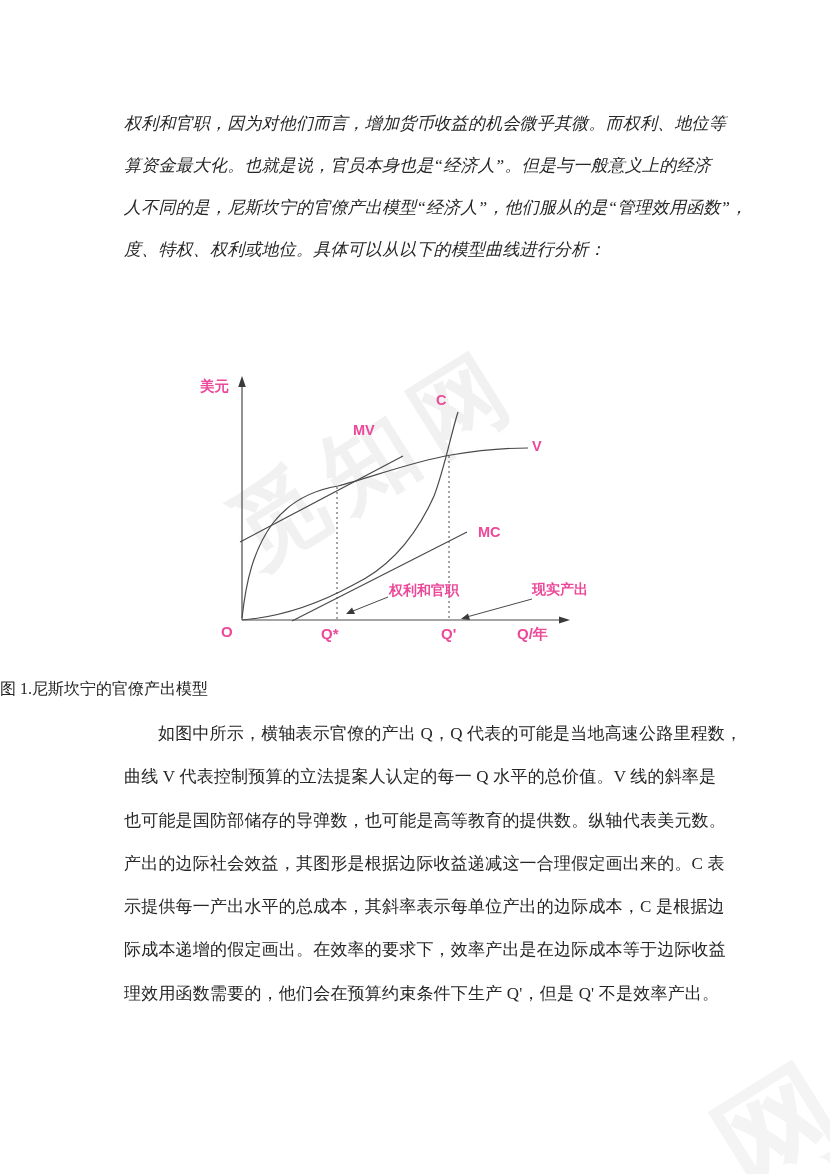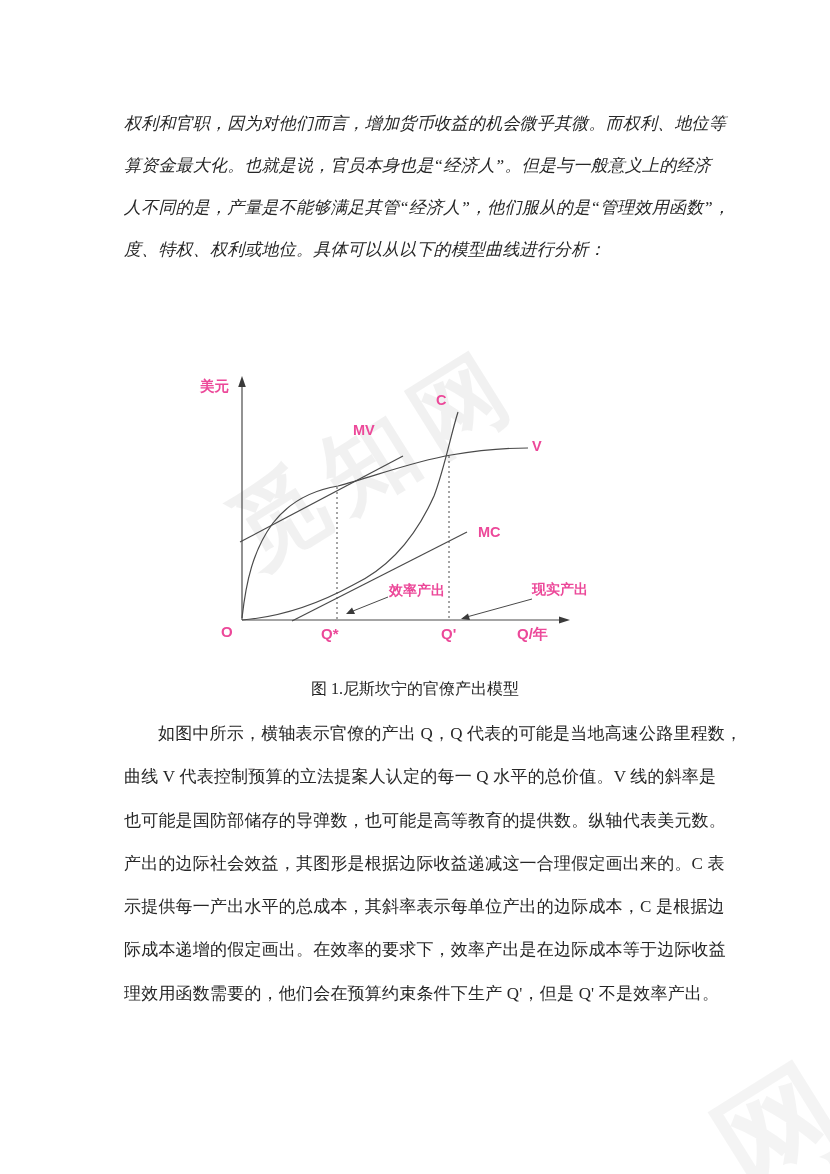--- a/index.html
+++ b/index.html
@@ -15,21 +15,21 @@
     height:42px;line-height:42px;font-size:17px;
     text-align:justify;text-align-last:justify;white-space:nowrap;
     letter-spacing:0.2px;
   }
   .p2 .line{height:43.3px;line-height:43.3px;}
   .line.lastline{text-align-last:left;}
   .line.indent{text-indent:34px;}
   
   .caption{
     position:absolute;left:0;top:676px;width:830px;height:26px;line-height:26px;
-    text-align:center;font-size:16px;color:#262626;
+    text-align:left;font-size:16px;color:#262626;
   }
   
   .figure{position:absolute;left:185px;top:372px;width:420px;height:285px;}
   .figure svg{position:absolute;left:0;top:0;}
   .flbl{position:absolute;color:#ec4899;white-space:nowrap;font-weight:bold;}
   .latin{font-family:"Liberation Sans","DejaVu Sans",sans-serif;font-size:14.5px;}
   .cjk{font-size:14px;}
   .ylab{left:15px;top:6px;width:18px;line-height:17px;word-break:break-all;font-size:14.5px;}
   
   .wm{
@@ -50,21 +50,21 @@
 
 <div class="page">
 
   <div class="wm wm-center">觅知网</div>
 
   <div class="wm wm-corner">网</div>
 
   <div class="para p1">
     <div class="line">权利和官职，因为对他们而言，增加货币收益的机会微乎其微。而权利、地位等</div>
     <div class="line">算资金最大化。也就是说，官员本身也是“经济人”。但是与一般意义上的经济</div>
-    <div class="line">人不同的是，产量是不能够满足其管“经济人”，他们服从的是“管理效用函数”，</div>
+    <div class="line">人不同的是，尼斯坎宁的官僚产出模型“经济人”，他们服从的是“管理效用函数”，</div>
     <div class="line lastline">度、特权、权利或地位。具体可以从以下的模型曲线进行分析：</div>
   </div>
 
   <div class="figure">
     <svg width="420" height="285" viewBox="0 0 420 285">
       <g fill="none" stroke="#4a4a4a" stroke-width="1.2">
 
         <path d="M57,248 L57,10"></path>
         <path d="M57,248 L380,248"></path>
 
@@ -92,21 +92,21 @@
 
     <div class="flbl ylab">美元</div>
     <div class="flbl latin" style="left:36px;top:251px;font-size:15px;">O</div>
     <div class="flbl latin" style="left:136px;top:253px;font-size:15px;">Q*</div>
     <div class="flbl latin" style="left:256px;top:253px;font-size:15px;">Q'</div>
     <div class="flbl latin" style="left:332px;top:253px;font-size:15px;">Q/年</div>
     <div class="flbl latin" style="left:251px;top:20px;">C</div>
     <div class="flbl latin" style="left:347px;top:66px;">V</div>
     <div class="flbl latin" style="left:168px;top:50px;">MV</div>
     <div class="flbl latin" style="left:293px;top:152px;">MC</div>
-    <div class="flbl cjk" style="left:204px;top:210px;">效率产出</div>
+    <div class="flbl cjk" style="left:204px;top:210px;">权利和官职</div>
     <div class="flbl cjk" style="left:347px;top:209px;">现实产出</div>
   </div>
 
   <div class="caption">图 1.尼斯坎宁的官僚产出模型</div>
 
   <div class="para p2">
     <div class="line indent">如图中所示，横轴表示官僚的产出 Q，Q 代表的可能是当地高速公路里程数，</div>
     <div class="line">曲线 V 代表控制预算的立法提案人认定的每一 Q 水平的总价值。V 线的斜率是</div>
     <div class="line">也可能是国防部储存的导弹数，也可能是高等教育的提供数。纵轴代表美元数。</div>
     <div class="line">产出的边际社会效益，其图形是根据边际收益递减这一合理假定画出来的。C 表</div>

